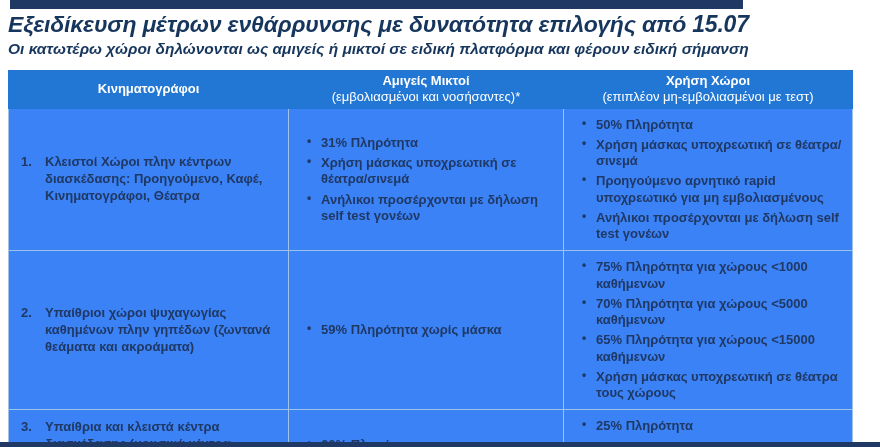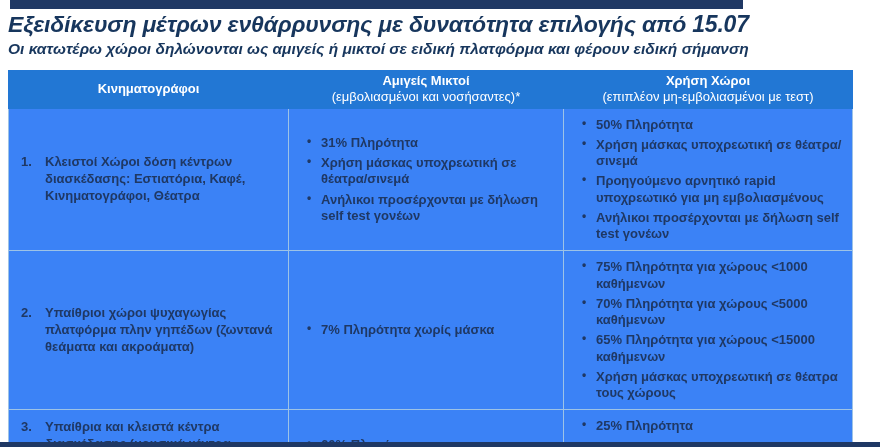--- a/index.html
+++ b/index.html
@@ -76,21 +76,21 @@
           <div class="h1">Χρήση Χώροι</div>
           <div class="h2">(επιπλέον μη-εμβολιασμένοι με τεστ)</div>
         </th>
       </tr>
     </thead>
     <tbody>
       <tr class="r1">
         <td class="activity-cell">
           <div class="activity">
             <span class="num">1.</span>
-            <span class="act-text">Κλειστοί Χώροι δόση κέντρων διασκέδασης: Εστιατόρια, Καφέ, Κινηματογράφοι, Θέατρα</span>
+            <span class="act-text">Κλειστοί Χώροι πλην κέντρων διασκέδασης: Προηγούμενο, Καφέ, Κινηματογράφοι, Θέατρα</span>
           </div>
         </td>
         <td>
           <ul class="bullets">
             <li>31% Πληρότητα</li>
             <li>Χρήση μάσκας υποχρεωτική σε θέατρα/σινεμά</li>
             <li>Ανήλικοι προσέρχονται με δήλωση self test γονέων</li>
           </ul>
         </td>
         <td>
@@ -99,26 +99,26 @@
             <li>Χρήση μάσκας υποχρεωτική σε θέατρα/σινεμά</li>
             <li>Προηγούμενο αρνητικό rapid υποχρεωτικό για μη εμβολιασμένους</li>
             <li>Ανήλικοι προσέρχονται με δήλωση self test γονέων</li>
           </ul>
         </td>
       </tr>
       <tr class="r2">
         <td class="activity-cell">
           <div class="activity">
             <span class="num">2.</span>
-            <span class="act-text">Υπαίθριοι χώροι ψυχαγωγίας πλατφόρμα πλην γηπέδων (ζωντανά θεάματα και ακροάματα)</span>
+            <span class="act-text">Υπαίθριοι χώροι ψυχαγωγίας καθημένων πλην γηπέδων (ζωντανά θεάματα και ακροάματα)</span>
           </div>
         </td>
         <td>
           <ul class="bullets">
-            <li>7% Πληρότητα χωρίς μάσκα</li>
+            <li>59% Πληρότητα χωρίς μάσκα</li>
           </ul>
         </td>
         <td>
           <ul class="bullets">
             <li>75% Πληρότητα για χώρους &lt;1000 καθήμενων</li>
             <li>70% Πληρότητα για χώρους &lt;5000 καθήμενων</li>
             <li>65% Πληρότητα για χώρους &lt;15000 καθήμενων</li>
             <li>Χρήση μάσκας υποχρεωτική σε θέατρα τους χώρους</li>
           </ul>
         </td>

